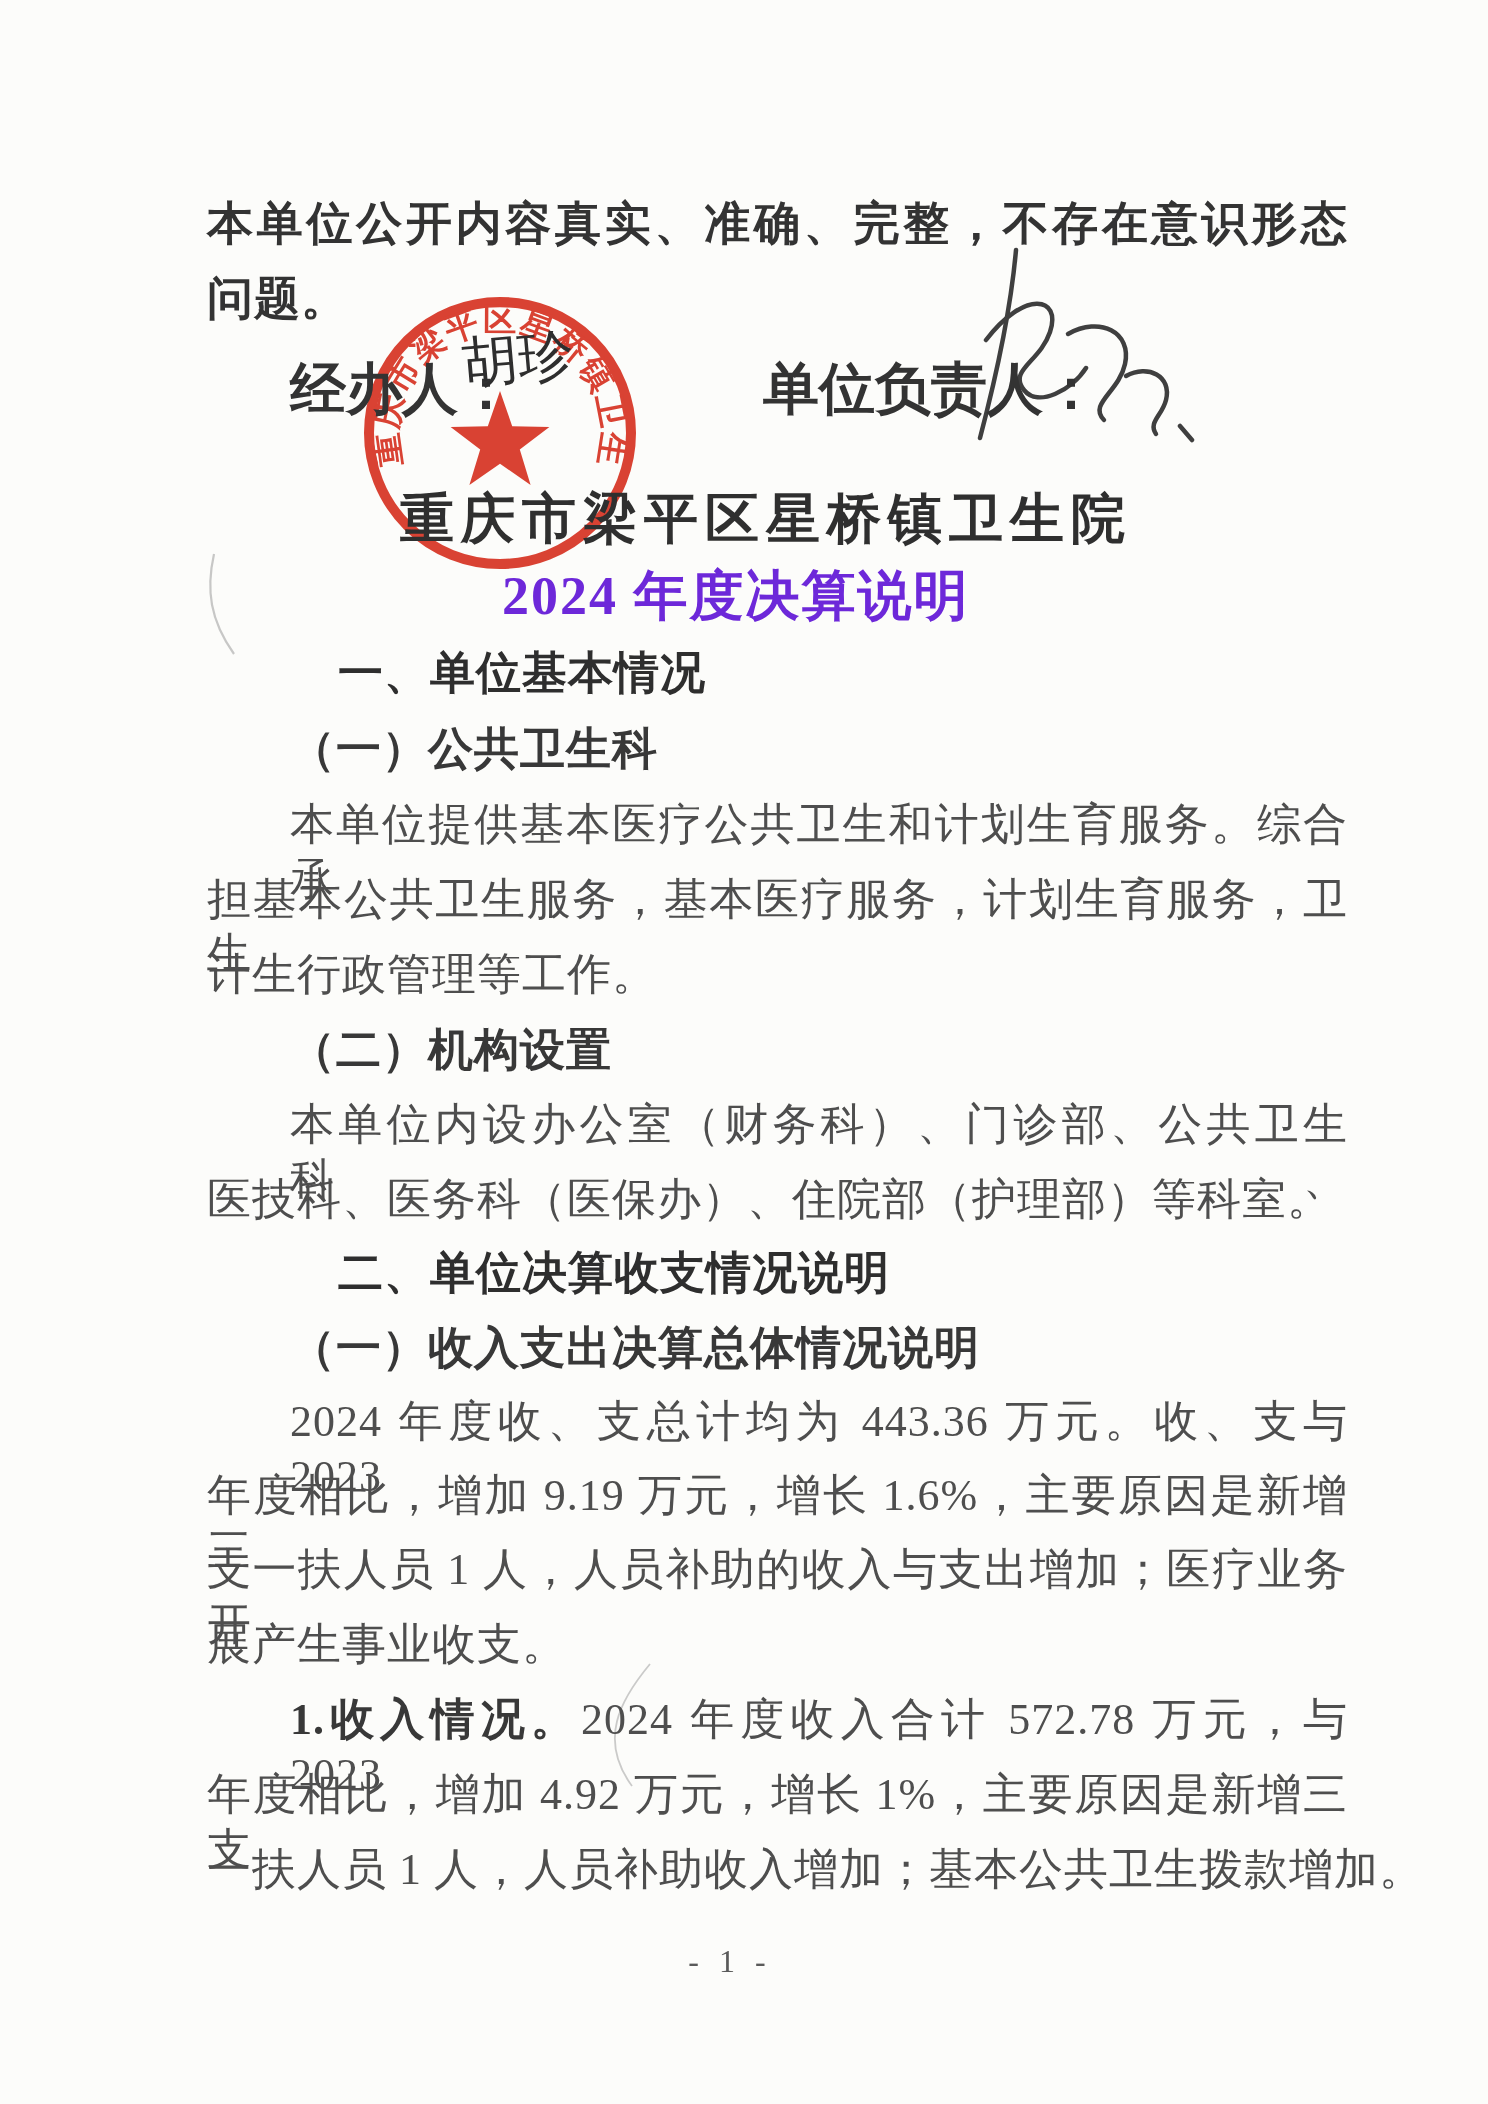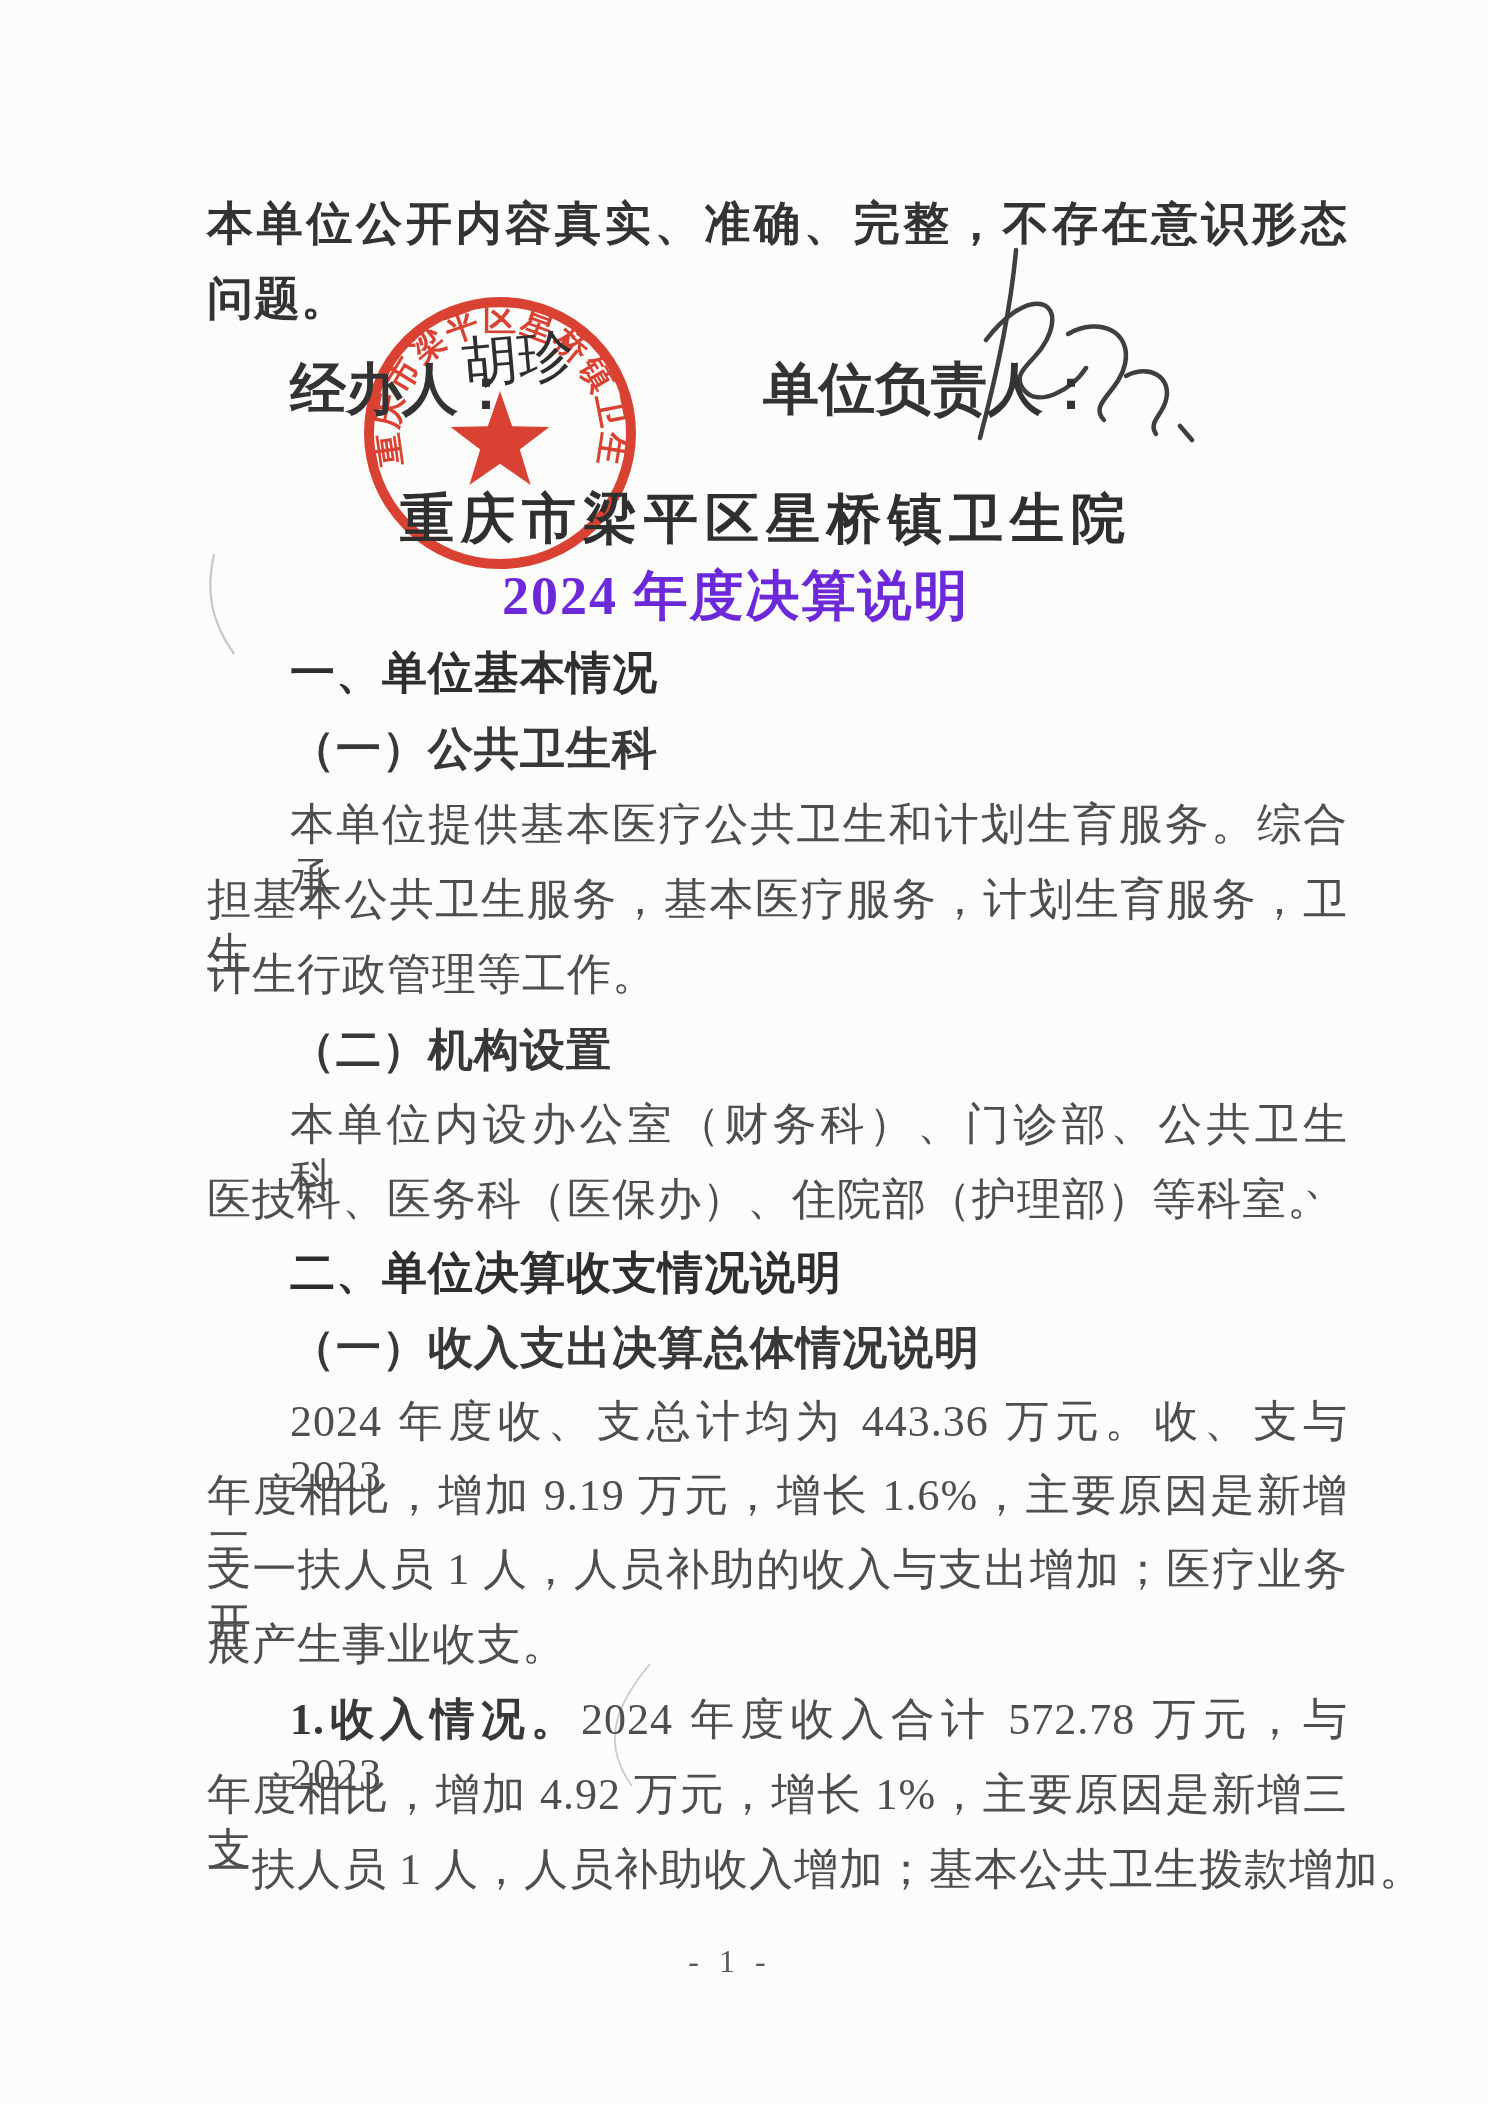--- a/index.html
+++ b/index.html
@@ -8,21 +8,21 @@
     background:#fcfcfa;overflow:hidden;
     font-family:"Liberation Serif","DejaVu Serif",serif;
     color:#4e4e4e;
   }
   .line{position:absolute;left:207px;width:1141px;font-size:44px;line-height:1.25;
         letter-spacing:1px;white-space:nowrap;}
   .just{white-space:normal;text-align:justify;text-justify:inter-character;}
   .just::after{content:"";display:inline-block;width:100%;height:0;}
   .indent{left:290px;width:1058px;}
   .b-serif{font-weight:700;color:#383838;}
-  .b-sans{font-family:"Liberation Sans","DejaVu Sans",sans-serif;font-weight:700;color:#2e2e2e;}
+  .b-sans{font-family:"Liberation Sans","DejaVu Sans",sans-serif;font-weight:700;color:#2e2e2e;margin-left:48px;}
   .intro{font-size:46px;font-weight:700;color:#333;}
   .title1{position:absolute;left:400px;top:483px;font-size:54px;font-weight:700;
           letter-spacing:7px;color:#2f2f2f;white-space:nowrap;}
   .title2{position:absolute;left:502px;top:560px;font-size:54px;font-weight:700;
           letter-spacing:2px;color:#6d28d9;white-space:nowrap;}
   .sigrow-label{position:absolute;font-size:56px;font-weight:700;color:#333;white-space:nowrap;}
   .hand{position:absolute;left:462px;top:322px;font-size:56px;color:#2e2e2e;
         transform:rotate(-5deg);font-family:"DejaVu Serif",serif;white-space:nowrap;}
   .seal{position:absolute;left:358px;top:291px;width:284px;height:284px;
         mix-blend-mode:multiply;opacity:.92;z-index:1;}

